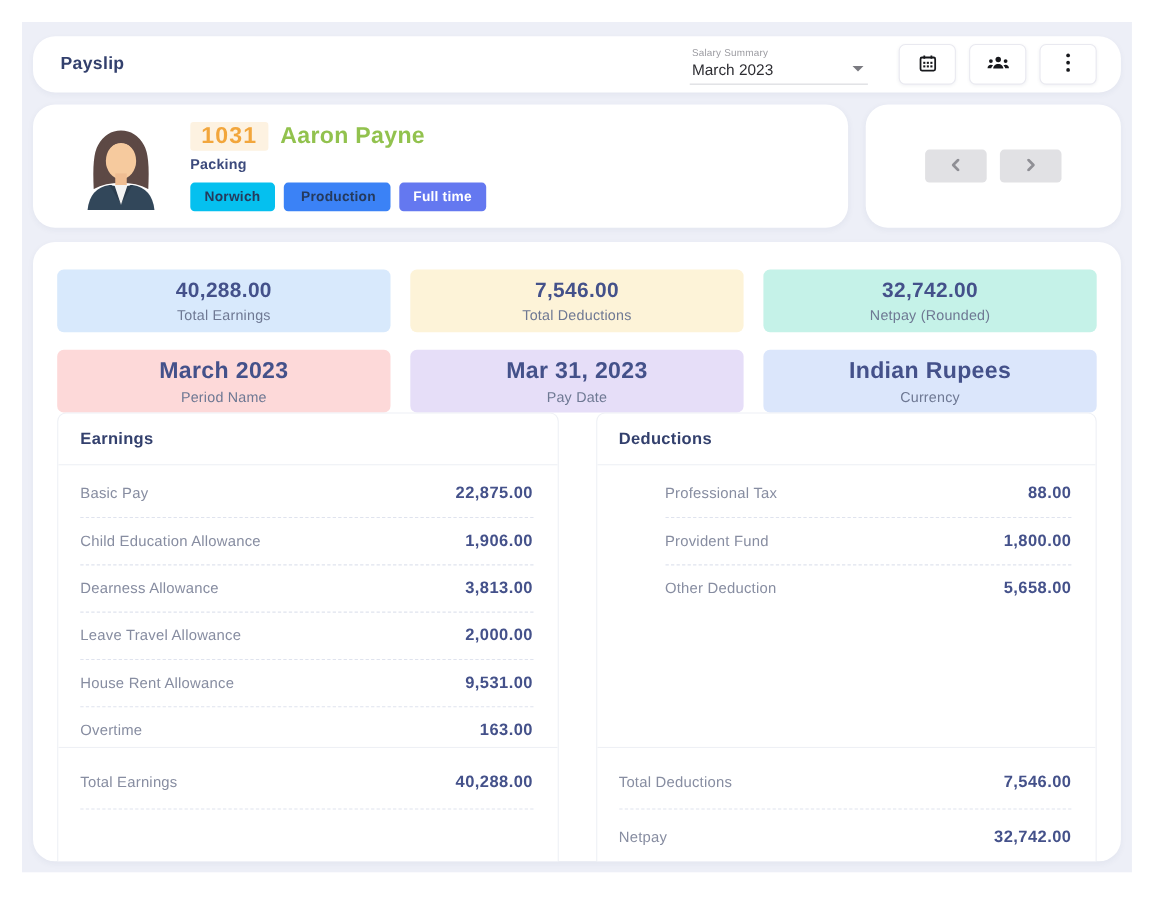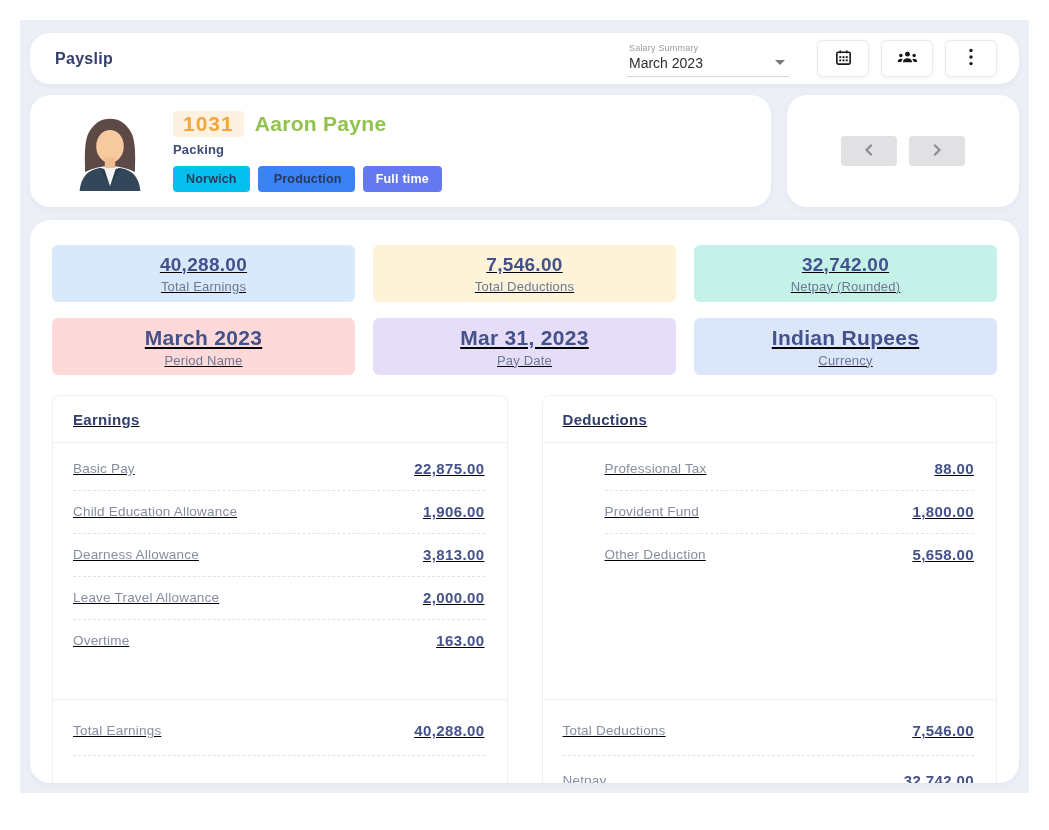--- a/index.html
+++ b/index.html
@@ -27,28 +27,28 @@
   .avatar { width:76px; height:82px; flex:0 0 auto; }
   .emp-info { margin-left:25px; }
   .emp-name-row { display:flex; align-items:center; }
   .emp-id { background:#fdf2e1; color:#f2a63c; font-size:21px; font-weight:600; padding:1px 10px; border-radius:3px; letter-spacing:1px; }
   .emp-name { color:#92c24e; font-size:21px; font-weight:600; margin-left:11px; letter-spacing:.3px; }
   .emp-dept { color:#3c4a7c; font-size:13px; font-weight:600; margin-top:5px; letter-spacing:.2px; }
   .emp-badges { display:flex; gap:8px; margin-top:9px; }
   .badge { font-size:12.5px; font-weight:600; padding:6px 13px; border-radius:4px; letter-spacing:.2px; }
 
   
-  .main-card { margin:13px 10px 0; height:563px; overflow:hidden; padding:25px 22px;text-decoration:underline; }
+  .main-card { margin:13px 10px 0; height:563px; overflow:hidden; padding:25px 22px; }
   .tiles { display:grid; grid-template-columns:repeat(3,1fr); gap:16px 18px; }
   .tile { height:57px; border-radius:6px; display:flex; flex-direction:column; align-items:center; justify-content:center; }
   .tile-value { font-size:19px; font-weight:700; color:#44518a; letter-spacing:.3px; }
   .tile.big .tile-value { font-size:21px; }
   .tile-label { font-size:13px; color:#6e7893; margin-top:3px; letter-spacing:.2px; }
 
-  .panels { display:flex; gap:34px; margin-top:20px; }
+  .panels { display:flex; gap:34px; }
   .panel { flex:1; background:#fff; border:1px solid #eef0f5; border-radius:8px; height:430px; overflow:hidden; display:flex; flex-direction:column; }
   .panel-head { padding:15px 20px 14px; font-size:15px; font-weight:600; color:#33406d; border-bottom:1px solid #eef0f5; letter-spacing:.3px; }
   .panel-rows { height:256px; overflow:hidden; padding:5px 22px 0 20px; }
   .panel--ded .panel-rows { padding-left:62px; }
   .p-row { display:flex; align-items:center; justify-content:space-between; padding:12px 0 13px; border-bottom:1px dashed #dfe3ee; }
   .p-row:last-child { border-bottom:none; }
   .p-row .lbl { font-size:13.5px; color:#878da1; letter-spacing:.2px; }
   .p-row .val { font-size:15px; font-weight:700; color:#44518a; letter-spacing:.4px; }
   .panel-foot { border-top:1px solid #eef0f5; padding:6px 22px 0 20px; }
   .panel-foot .p-row { padding:16px 0; }
@@ -201,20 +201,24 @@
             </div>
             <div class="p-row">
               <span class="lbl">Dearness Allowance</span>
               <span class="val">3,813.00</span>
             </div>
             <div class="p-row">
               <span class="lbl">Leave Travel Allowance</span>
               <span class="val">2,000.00</span>
             </div>
             <div class="p-row">
+              <span class="lbl">House Rent Allowance</span>
+              <span class="val">9,531.00</span>
+            </div>
+            <div class="p-row">
               <span class="lbl">Overtime</span>
               <span class="val">163.00</span>
             </div>
           </div>
           <div class="panel-foot">
             <div class="p-row dashed">
               <span class="lbl">Total Earnings</span>
               <span class="val">40,288.00</span>
             </div>
           </div>

